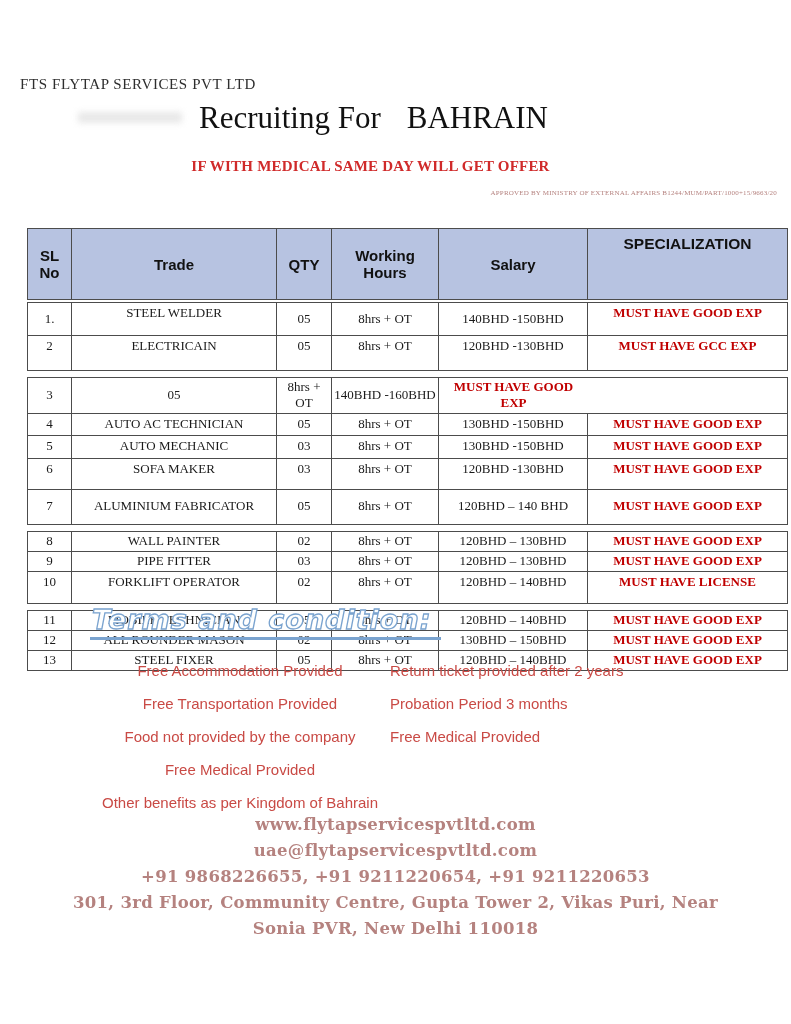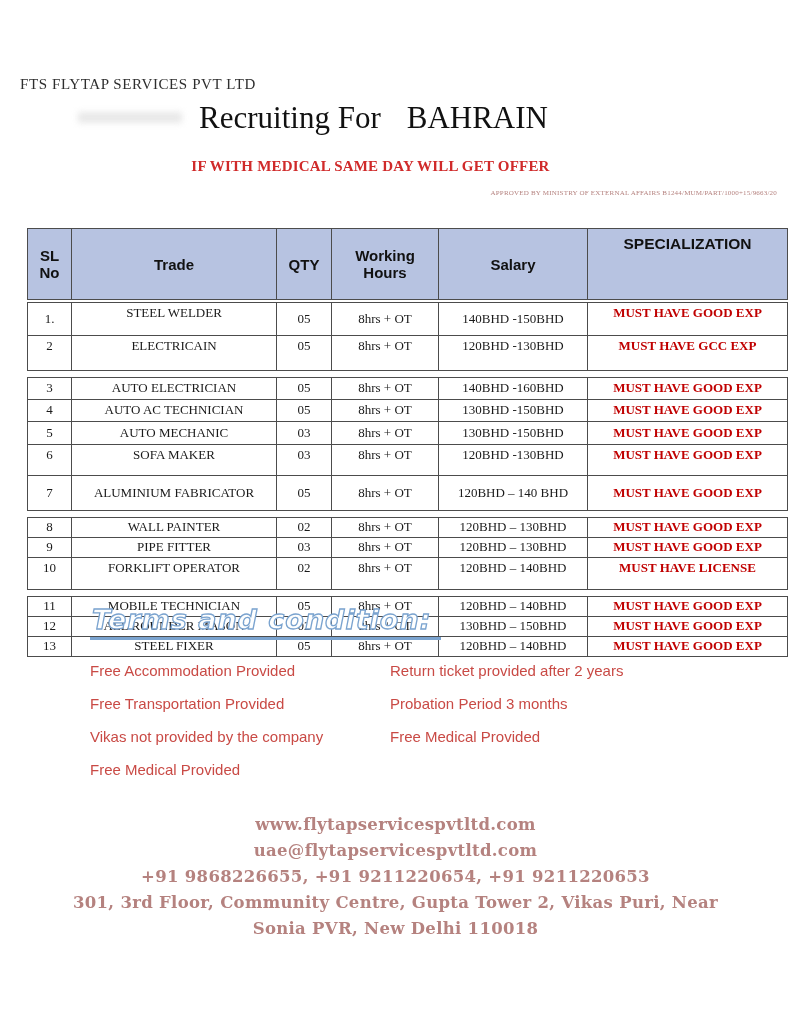--- a/index.html
+++ b/index.html
@@ -41,21 +41,21 @@
 
   
   .terms{position:absolute;left:90px;top:604px;width:620px;}
   .terms-heading{display:inline-block;font-family:"DejaVu Sans",sans-serif;font-style:italic;font-weight:bold;
      font-size:27px;letter-spacing:1px;color:#fdfefe;-webkit-text-stroke:1.3px var(--outline-blue,#7aa3cf);
      text-shadow:0 0 1px rgba(122,163,207,.35);border-bottom:3px solid var(--outline-blue,#7aa3cf);
      padding:0 10px 2px 2px;}
   .terms-cols{display:flex;margin-top:22px;}
   .terms-col{list-style:none;margin:0;padding:0;font-family:"Liberation Sans",sans-serif;
      font-size:15px;color:var(--terms-red,#c94a45);}
-  .terms-col.left{width:300px;}
+  .terms-col.left{width:300px;text-align:center;}
   .terms-col.right{padding-left:0;}
   .terms-col li{margin-bottom:16px;white-space:nowrap;}
 
   
   .footer{position:absolute;left:0;top:812px;width:100%;text-align:center;
      font-family:"DejaVu Serif","Liberation Serif",serif;font-weight:bold;
      color:var(--footer-rose,#b97e7a);}
   .footer .fline{font-size:16.5px;line-height:26px;letter-spacing:.3px;}
 </style>
 </head>
@@ -97,21 +97,20 @@
             <div class="cell c-trade">ELECTRICAIN</div>
             <div class="cell c-qty">05</div>
             <div class="cell c-hours">8hrs + OT</div>
             <div class="cell c-salary">120BHD -130BHD</div>
             <div class="cell c-spec">MUST HAVE GCC EXP</div>
           </div>
         </div>
         <div class="tsection">
           <div class="trow grid-cols valign-mid" style="min-height: 21px;">
             <div class="cell c-sl">3</div>
-            <div class="cell c-trade">AUTO ELECTRICIAN</div>
             <div class="cell c-qty">05</div>
             <div class="cell c-hours">8hrs + OT</div>
             <div class="cell c-salary">140BHD -160BHD</div>
             <div class="cell c-spec">MUST HAVE GOOD EXP</div>
           </div>
           <div class="trow grid-cols valign-mid" style="min-height: 21px;">
             <div class="cell c-sl">4</div>
             <div class="cell c-trade">AUTO AC TECHNICIAN</div>
             <div class="cell c-qty">05</div>
             <div class="cell c-hours">8hrs + OT</div>
@@ -197,22 +196,23 @@
         </div>
       </div>
   </div>
 
   <div class="terms">
     <span class="terms-heading">Terms and condition:</span>
     <div class="terms-cols">
       <ul class="terms-col left" id="terms-left">
           <li>Free Accommodation Provided</li>
           <li>Free Transportation Provided</li>
-          <li>Vikas not provided by the company</li>
+          <li>Food not provided by the company</li>
           <li>Free Medical Provided</li>
+          <li>Other benefits as per Kingdom of Bahrain</li>
         </ul>
       <ul class="terms-col right" id="terms-right">
           <li>Return ticket provided after 2 years</li>
           <li>Probation Period 3 months</li>
           <li>Free Medical Provided</li>
         </ul>
     </div>
   </div>
 
   <div class="footer" id="footer-lines">

